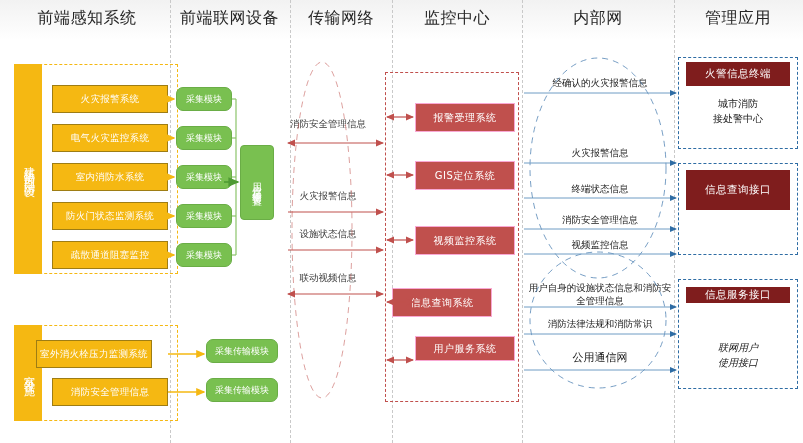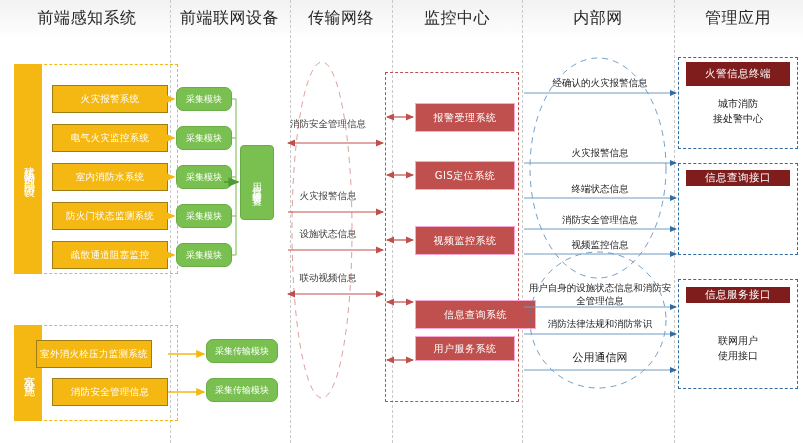--- a/index.html
+++ b/index.html
@@ -135,42 +135,42 @@
   <div class="flow-label red-t w2" style="left:288px;top:118px;width:80px;">消防安全管理信息</div>
   <div class="flow-label red-t" style="left:286px;top:190px;width:84px;">火灾报警信息</div>
   <div class="flow-label red-t" style="left:286px;top:228px;width:84px;">设施状态信息</div>
   <div class="flow-label red-t" style="left:286px;top:272px;width:84px;">联动视频信息</div>
 
   <div class="frame frame-red" style="left:385px;top:72px;width:134px;height:330px;"></div>
 
   <div class="box red-box" style="left:415px;top:103px;width:100px;height:29px;">报警受理系统</div>
   <div class="box red-box" style="left:415px;top:161px;width:100px;height:29px;">GIS定位系统</div>
   <div class="box red-box" style="left:415px;top:226px;width:100px;height:29px;">视频监控系统</div>
-  <div class="box red-box" style="left:415px;top:288px;width:121px;height:29px;margin-top:12px;">信息查询系统</div>
+  <div class="box red-box" style="left:392px;top:288px;width:100px;height:29px;">信息查询系统</div>
   <div class="box red-box" style="left:415px;top:336px;width:100px;height:25px;">用户服务系统</div>
 
   <div class="flow-label blue-t" style="left:524px;top:77px;width:152px;">经确认的火灾报警信息</div>
   <div class="flow-label blue-t" style="left:524px;top:147px;width:152px;">火灾报警信息</div>
   <div class="flow-label blue-t" style="left:524px;top:183px;width:152px;">终端状态信息</div>
   <div class="flow-label blue-t" style="left:524px;top:214px;width:152px;">消防安全管理信息</div>
   <div class="flow-label blue-t" style="left:524px;top:239px;width:152px;">视频监控信息</div>
   <div class="flow-label blue-t w2" style="left:527px;top:281px;width:146px;line-height:13px;">用户自身的设施状态信息和消防安全管理信息</div>
   <div class="flow-label blue-t" style="left:524px;top:318px;width:152px;">消防法律法规和消防常识</div>
   <div class="flow-label blue-t" style="left:524px;top:352px;width:152px;font-size:11px;">公用通信网</div>
 
   <div class="frame frame-blue" style="left:678px;top:57px;width:120px;height:92px;"></div>
   <div class="box blue-hdr" style="left:686px;top:62px;width:104px;height:24px;">火警信息终端</div>
   <div class="panel-body" style="left:686px;top:96px;width:104px;">城市消防<br>接处警中心</div>
 
   <div class="frame frame-blue" style="left:678px;top:163px;width:120px;height:92px;"></div>
-  <div class="box blue-hdr" style="left:686px;top:170px;width:104px;height:16px;">信息查询接口</div>
+  <div class="box blue-hdr" style="left:686px;top:170px;width:104px;height:40px;">信息查询接口</div>
 
   <div class="frame frame-blue" style="left:678px;top:279px;width:120px;height:110px;"></div>
   <div class="box blue-hdr" style="left:686px;top:287px;width:104px;height:16px;">信息服务接口</div>
-  <div class="panel-body" style="left:686px;top:333px;width:104px;">联网用户<br>使用接口</div>
+  <div class="panel-body" style="left:686px;top:340px;width:104px;font-style:italic;">联网用户<br>使用接口</div>
 
   <svg class="overlay" viewBox="0 0 803 443">
     <defs>
       <marker id="ar-orange" markerWidth="7" markerHeight="7" refX="6" refY="3" orient="auto">
         <path d="M0,0 L7,3 L0,6 z" fill="#F5B812"></path>
       </marker>
       <marker id="ar-green" markerWidth="7" markerHeight="7" refX="6" refY="3" orient="auto">
         <path d="M0,0 L7,3 L0,6 z" fill="#4E9A33"></path>
       </marker>
       <marker id="ar-red-e" markerWidth="7" markerHeight="7" refX="6" refY="3" orient="auto">

